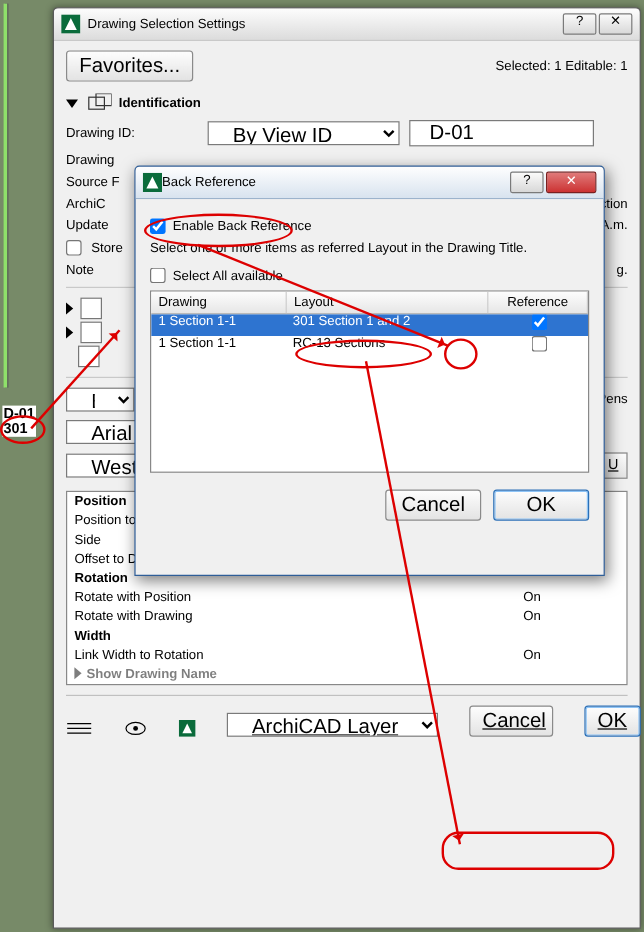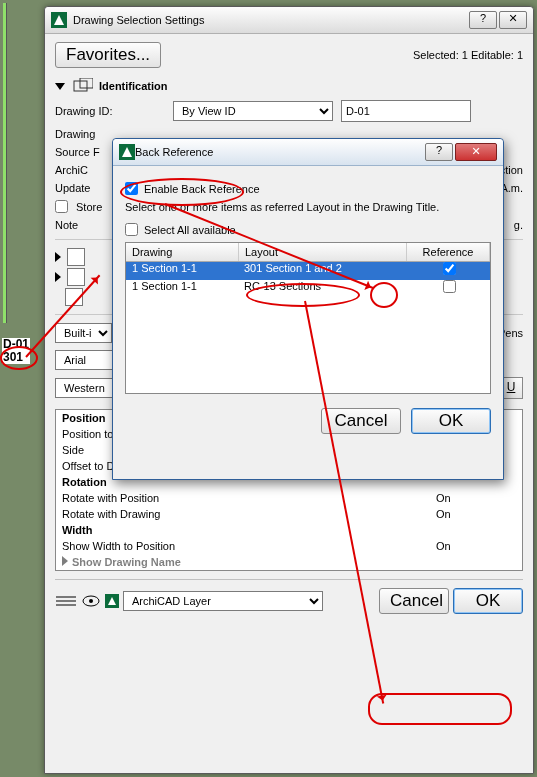--- a/index.html
+++ b/index.html
@@ -18,35 +18,35 @@
   .body{padding:8px 10px 10px 10px;}
   .toprow{display:flex;align-items:center;margin-bottom:6px;}
   .btn{background:linear-gradient(#fdfdfd,#e3e3e3);border:1px solid #8a8a8a;border-radius:3px;padding:2px 10px;font-size:17px;}
   .btn.default{border-color:#2b6fb6;box-shadow:0 0 0 1px #8ec4f6 inset;}
   .sel-info{margin-left:auto;font-size:11px;}
   .section-hdr{display:flex;align-items:center;font-weight:bold;margin:10px 0 6px 0;}
   .section-hdr .tri{width:0;height:0;border-left:5px solid transparent;border-right:5px solid transparent;border-top:7px solid #000;margin-right:8px;}
   .section-hdr svg{margin-right:6px;}
   .row{display:flex;align-items:center;margin:6px 0;gap:8px;}
   .lbl{width:110px;}
-  select,input[type=text]{border:1px solid #7a7a7a;background:#fff;font-size:11px;height:20px;padding:0 4px;}
+  select,input[type=text]{border:1px solid #7a7a7a;background:#fff;font-size:17px;height:20px;padding:0 16px;}
   .combo{height:20px;}
   .hr{height:1px;background:#c9c9c9;margin:8px 0;}
   .frame-row{height:18px;display:flex;align-items:center;gap:6px;margin:2px 0;}
   .tri-r{width:0;height:0;border-top:5px solid transparent;border-bottom:5px solid transparent;border-left:6px solid #000;}
   .tiny-ico{width:16px;height:16px;border:1px solid #777;background:#fff;}
   .sep{height:14px;width:1px;background:#bbb;margin:0 4px;}
   .pane{border:1px solid #888;background:#fff;margin-top:4px;}
   .combo-wide{flex:1;}
   .kv{display:flex;padding:2px 6px;}
   .kv .k{flex:1;}
   .kv .v{width:80px;}
   .kv.head{font-weight:bold;}
   .preview{border:1px solid #888;background:#fff;height:140px;width:150px;position:relative;}
-  .bottom-bar{display:flex;gap:4px;align-items:center;padding-top:8px;border-top:1px solid #c0c0c0;margin-top:8px;}
+  .bottom-bar{display:flex;gap:26px;align-items:flex-end;padding-top:8px;border-top:1px solid #c0c0c0;margin-top:8px;text-decoration:underline;}
   
   .win2{position:absolute;left:112px;top:138px;width:390px;height:340px;background:#f0f0f0;border:1px solid #2f5e98;border-radius:4px 4px 0 0;box-shadow:2px 4px 12px rgba(0,0,0,.5);}
   .titlebar2{height:26px;background:linear-gradient(#fefefe,#d8e3ef);border-bottom:1px solid #9cb3cc;display:flex;align-items:center;padding:0 6px;border-radius:4px 4px 0 0;}
   .xbtn{width:40px;height:16px;border:1px solid #7a2020;border-radius:2px;background:linear-gradient(#e07a7a,#c33);color:#fff;font-size:11px;text-align:center;line-height:14px;}
   .win2 .body2{padding:10px 12px;}
   .chk{display:flex;align-items:center;gap:6px;margin:6px 0;}
   .list{border:1px solid #888;background:#fff;height:150px;overflow:hidden;}
   .list-h{display:flex;background:linear-gradient(#fdfdfd,#e6e6e6);border-bottom:1px solid #aaa;font-size:11px;}
   .list-h span{padding:3px 6px;border-right:1px solid #ccc;}
   .list-r{display:flex;font-size:11px;height:18px;align-items:flex-start;}
@@ -197,21 +197,21 @@
             <span class="v">On</span>
           </div>
         <div class="kv">
             <span class="k">Rotate with Drawing</span>
             <span class="v">On</span>
           </div>
         <div class="kv head">
             <span class="k">Width</span>
           </div>
         <div class="kv">
-            <span class="k">Show Width to Position</span>
+            <span class="k">Link Width to Rotation</span>
             <span class="v">On</span>
           </div>
         <div class="kv head" style="opacity:.5">
             <span class="tri-r" style="display:inline-block;margin-right:4px;"></span>
             <span class="k">Show Drawing Name</span>
           </div>
       </div>
     </div>
 
     <div class="bottom-bar">

